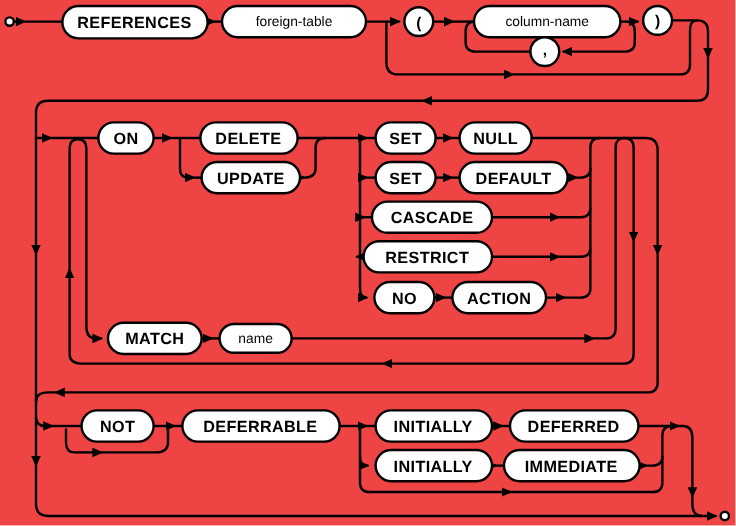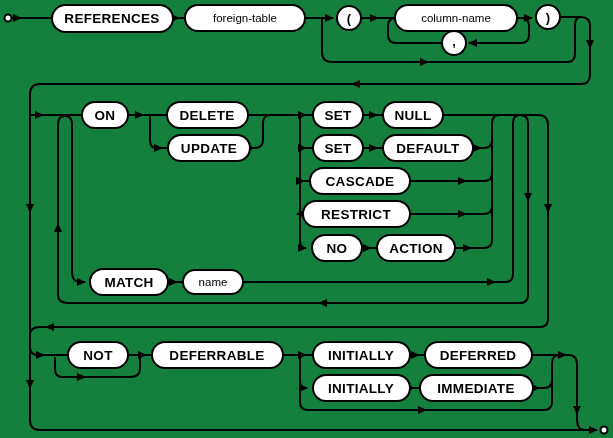--- a/index.html
+++ b/index.html
@@ -1,16 +1,16 @@
 <!DOCTYPE html>
 <html><head>
 <meta charset="utf-8">
 <style>
   html,body{margin:0;padding:0;background:#ffffff;}
-  .stage{width:613px;height:438px;background:#15803d;position:relative;overflow:hidden;}
+  .stage{width:613px;height:438px;background:#ef4444;position:relative;overflow:hidden;}
   svg{display:block;}
   .w{fill:none;stroke:#000;stroke-width:2;stroke-linejoin:round;}
   .pill{fill:#fff;stroke:#000;stroke-width:2;}
   .punct{fill:#fff;stroke:#000;stroke-width:2;}
   .term{fill:#fff;stroke:#000;stroke-width:2;}
   text{fill:#000;text-anchor:middle;}
   .kw{font:bold 13.5px "Liberation Sans", sans-serif;letter-spacing:.3px;}
   .nt{font:11.5px "Liberation Sans", sans-serif;}
   .pc{font:bold 13px "Liberation Sans", sans-serif;}
 </style>

